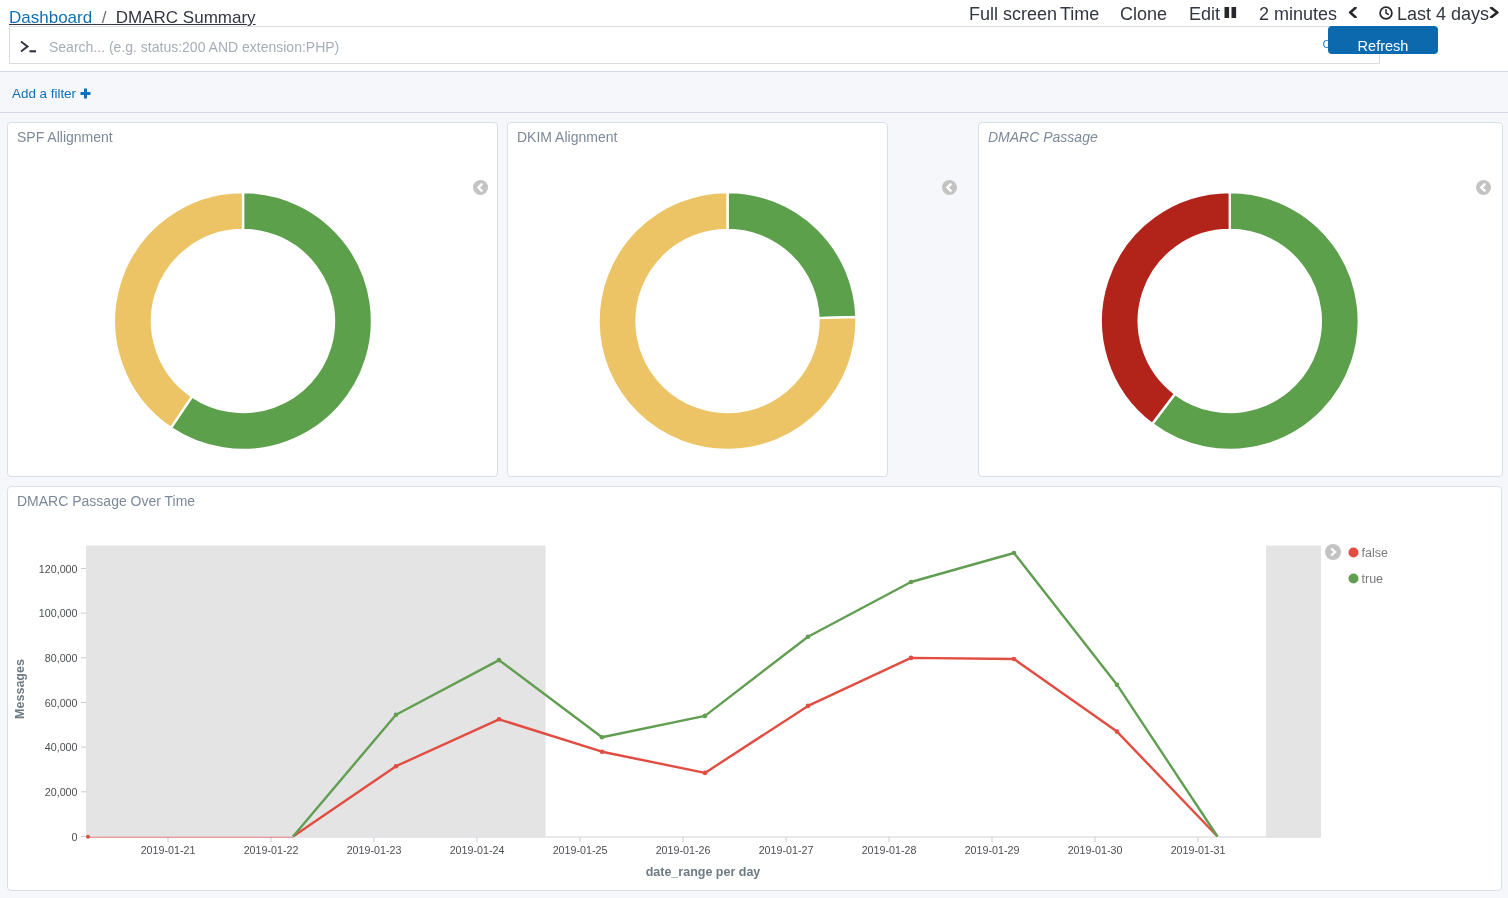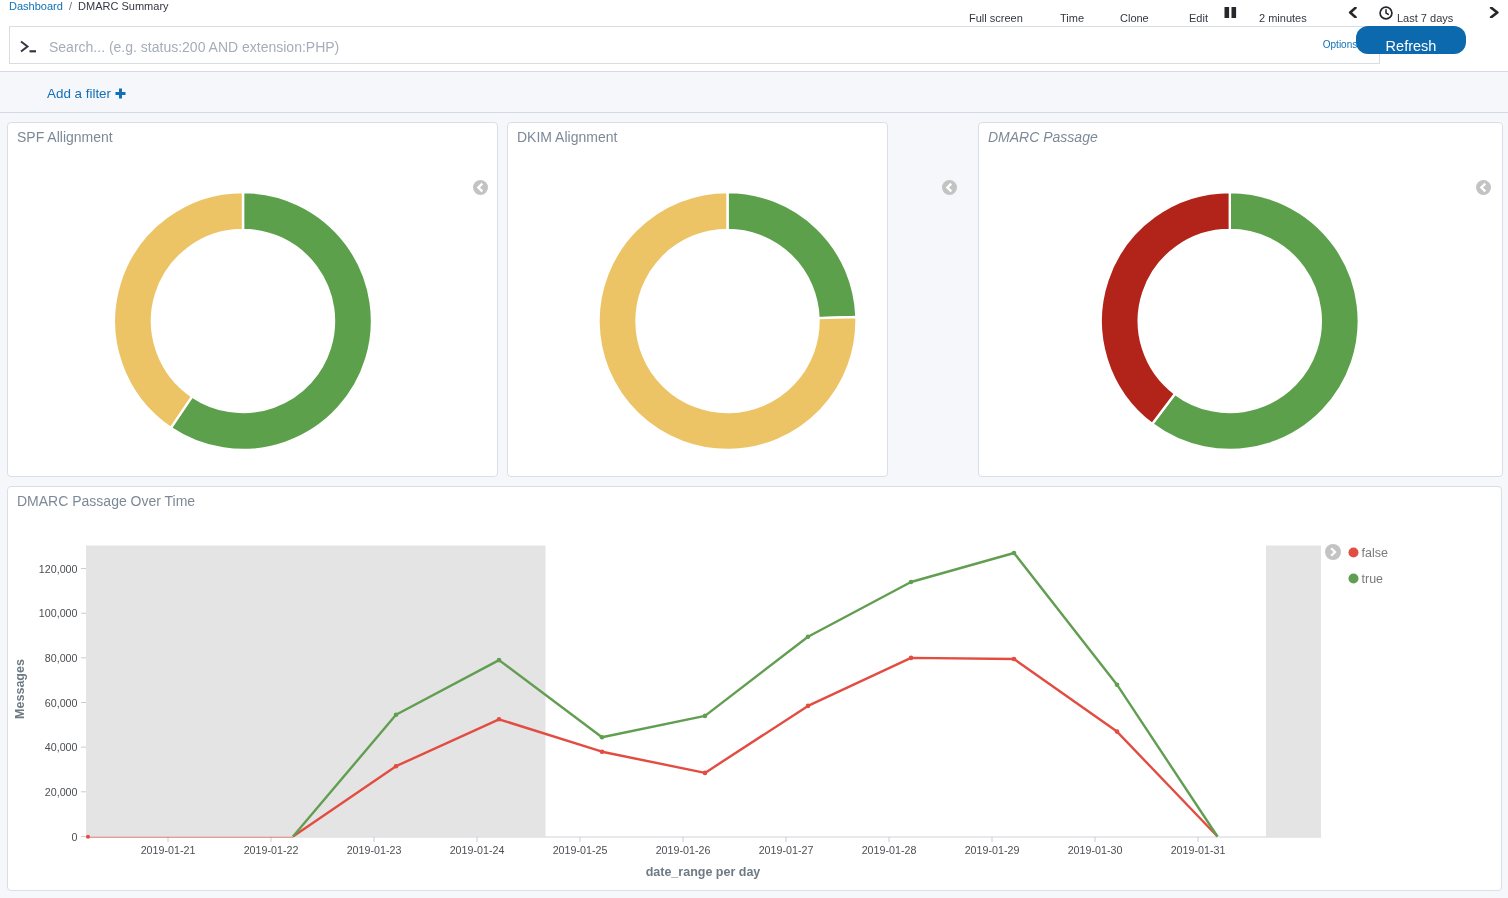--- a/index.html
+++ b/index.html
@@ -1,27 +1,27 @@
 <!DOCTYPE html>
 <html><head>
 <meta charset="utf-8">
 <style>
 * { margin:0; padding:0; box-sizing:border-box; }
 html,body { width:1508px; height:898px; background:#f5f7fa; font-family:"Liberation Sans", sans-serif; overflow:hidden; }
 .abs { position:absolute; }
 #header { position:absolute; left:0; top:0; width:1508px; height:72px; background:#fff; border-bottom:1px solid #d3dae6; }
-.navitem { position:absolute; top:12px; font-size:11px; color:#343741;text-align:right; }
-#bread { position:absolute; left:9px; top:0; font-size:11px; color:#343741; }
+.navitem { position:absolute; top:4px; font-size:18px; color:#343741;text-align:right; }
+#bread { position:absolute; left:9px; top:8px; font-size:17px; color:#343741;text-decoration:underline; }
 #bread a { color:#1170b5; text-decoration:none; }
 #searchbox { position:absolute; left:9px; top:26px; width:1371px; height:38px; background:#fff; border:1px solid #d9dce1; }
 #searchph { position:absolute; left:49px; top:39px; font-size:14px; color:#a6adb9; }
 #options { position:absolute; left:1316px; top:39px; width:48px; text-align:center; font-size:10px; color:#1170b5; }
-#refresh { position:absolute; left:1356px; top:26px; width:110px; height:28px; background:#0c69ad; border-radius:12px; color:#fff; font-size:14.5px; text-align:center; line-height:40px; }
+#refresh { position:absolute; left:1328px; top:26px; width:110px; height:28px; background:#0c69ad; border-radius:4px; color:#fff; font-size:14.5px; text-align:center; line-height:40px; }
 #filterbar { position:absolute; left:0; top:72px; width:1508px; height:41px; background:#f5f7fa; border-bottom:1px solid #d3dae6; }
-#addfilter { position:absolute; left:12px; top:86px; font-size:13.4px; color:#1170b5;margin-left:35px; }
+#addfilter { position:absolute; left:12px; top:86px; font-size:13.4px; color:#1170b5; }
 .panel { position:absolute; background:#fff; border:1px solid #d9dfe8; border-radius:4px; }
 .ptitle { position:absolute; left:9px; top:6px; font-size:14px; color:#7d8998; }
 #p1 { left:7px; top:122px; width:491px; height:355px; }
 #p2 { left:507px; top:122px; width:381px; height:355px; }
 #p3 { left:978px; top:122px; width:525px; height:355px;font-style:italic; }
 #p4 { left:7px; top:486px; width:1495px; height:405px; }
 .expico { position:absolute; }
 </style>
 </head>
 <body>
@@ -36,21 +36,21 @@
       <rect x="7.5" y="0" width="4.6" height="11" fill="#26262b"></rect>
     </svg>
   <div class="navitem" style="left:1259px;">2 minutes</div>
   <svg class="abs" style="left:1347px;top:7px" width="11" height="11" viewBox="0 0 11 11">
       <path d="M8.5 0.8 L3.2 5.5 L8.5 10.2" fill="none" stroke="#26262b" stroke-width="2.6" stroke-linecap="round" stroke-linejoin="round"></path>
     </svg>
   <svg class="abs" style="left:1379px;top:6px" width="14" height="14" viewBox="0 0 14 14">
       <circle cx="7" cy="7" r="5.9" fill="none" stroke="#26262b" stroke-width="1.7"></circle>
       <path d="M7 3.8 L7 7 L9.3 8.4" fill="none" stroke="#26262b" stroke-width="1.5" stroke-linecap="round"></path>
     </svg>
-  <div class="navitem" style="left:1397px;">Last 7 days</div>
+  <div class="navitem" style="left:1397px;">Last 4 days</div>
   <svg class="abs" style="left:1489px;top:7px" width="11" height="11" viewBox="0 0 11 11">
       <path d="M2.2 0.8 L8.3 5.5 L2.2 10.2" fill="none" stroke="#26262b" stroke-width="2.7" stroke-linecap="round" stroke-linejoin="round"></path>
     </svg>
   <div id="searchbox"></div>
   <svg class="abs" style="left:20px;top:40px" width="18" height="14" viewBox="0 0 18 14">
       <path d="M1 1.5 L7.5 6.5 L1 11.5" fill="none" stroke="#343741" stroke-width="2"></path>
       <path d="M9.5 11.3 L16 11.3" stroke="#343741" stroke-width="2.2"></path>
     </svg>
   <div id="searchph">Search... (e.g. status:200 AND extension:PHP)</div>
   <div id="options">Options</div>

